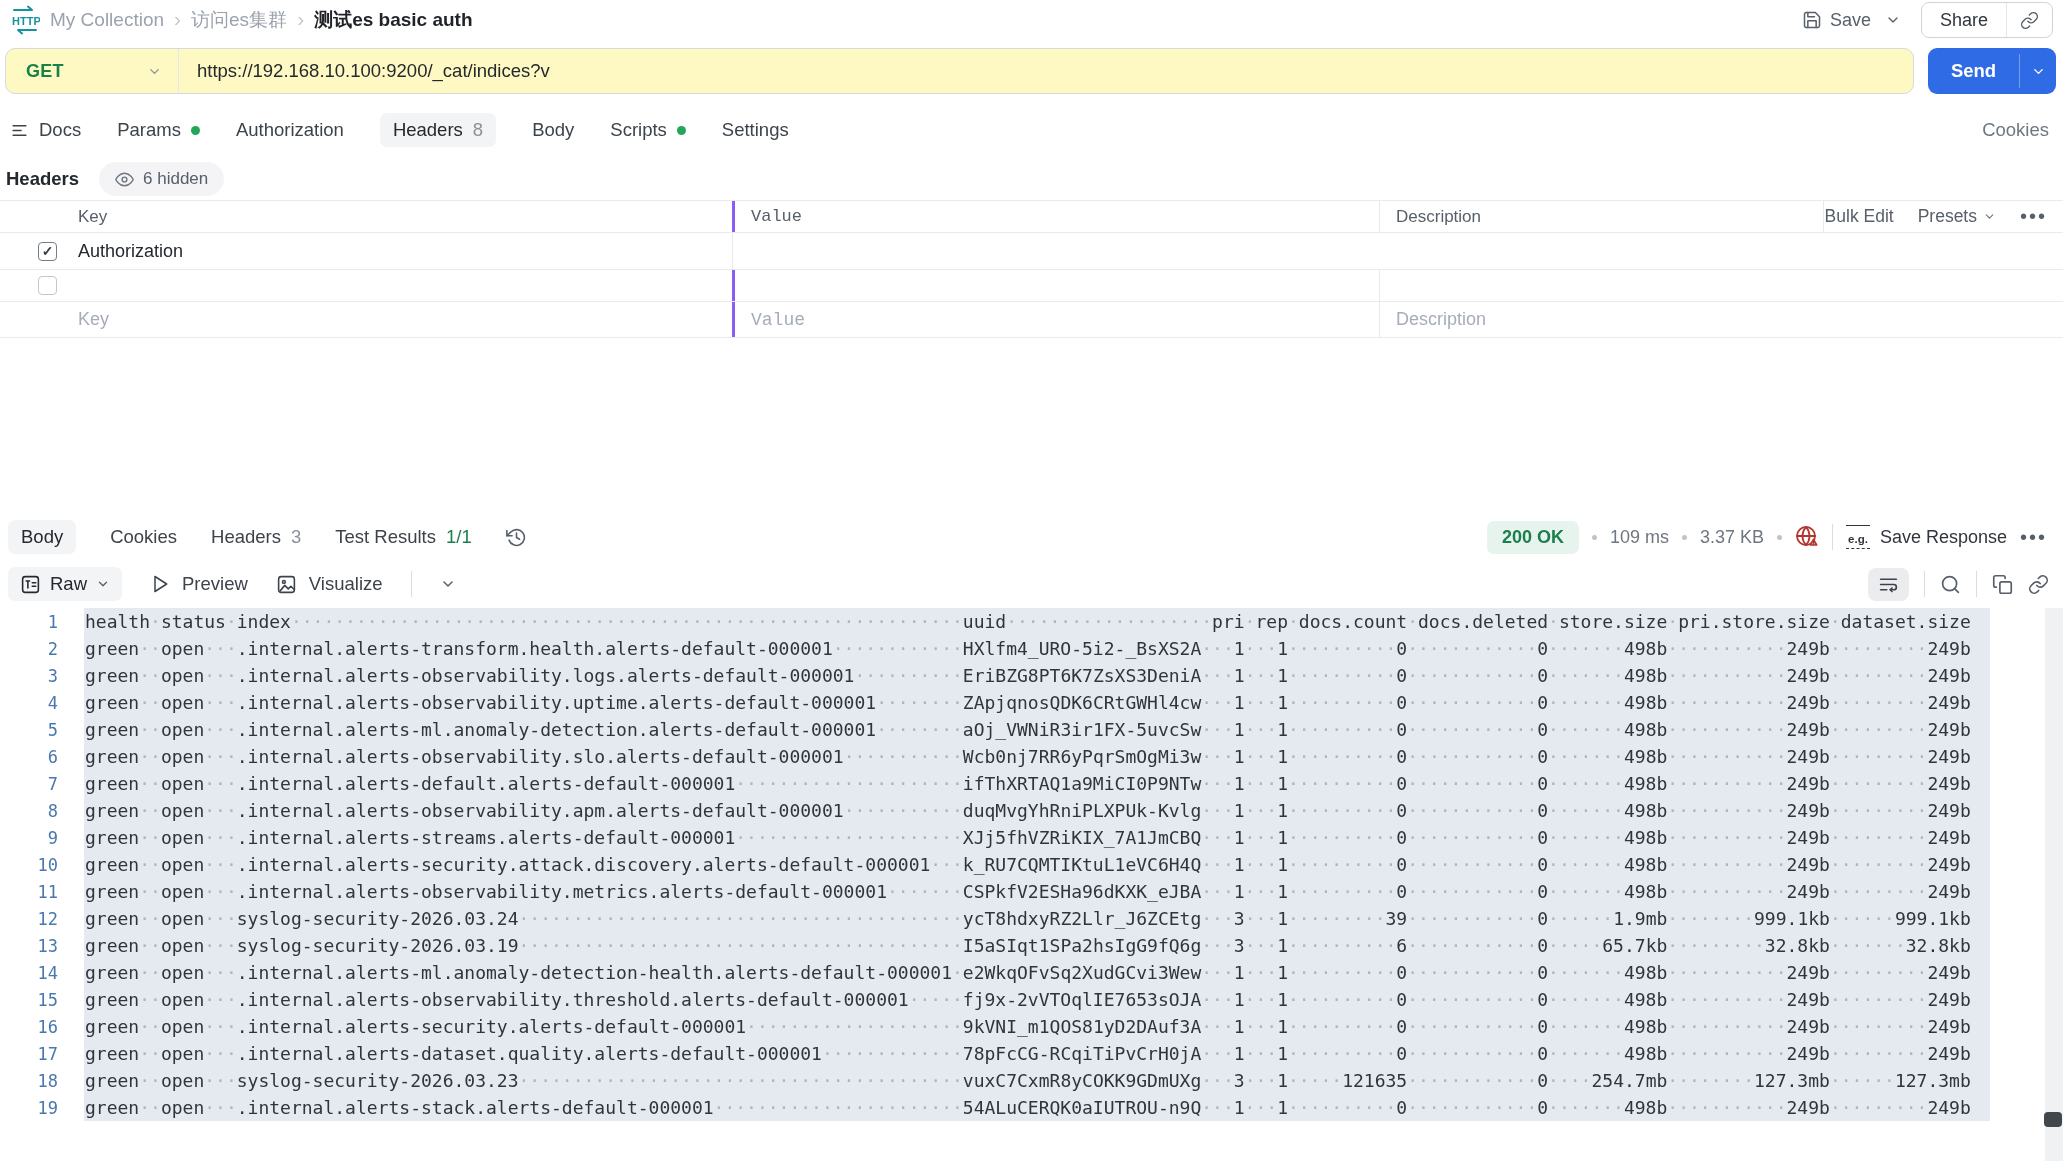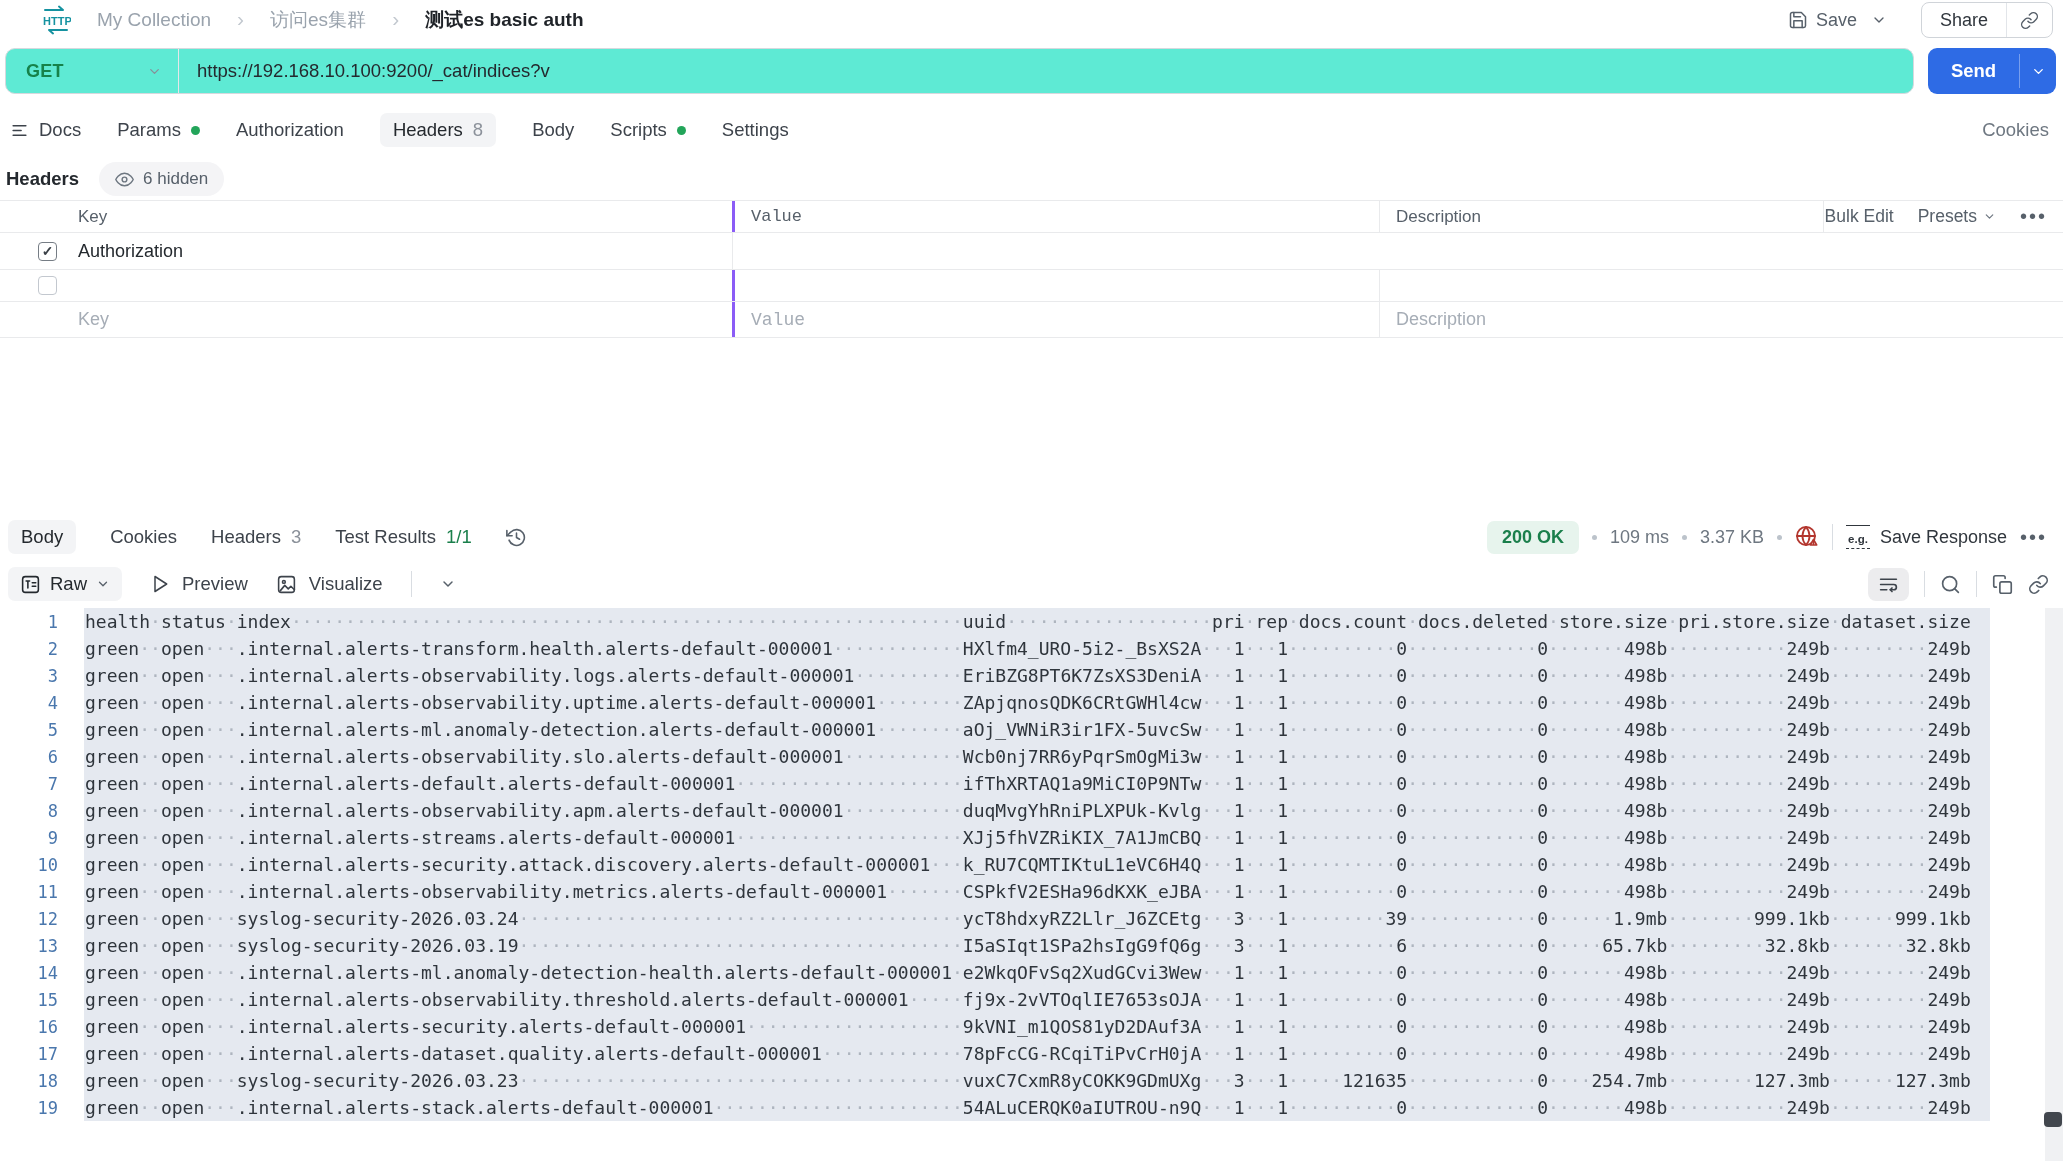--- a/index.html
+++ b/index.html
@@ -2,36 +2,36 @@
 <html><head>
 <meta charset="utf-8">
 <style>
   * { margin:0; padding:0; box-sizing:border-box; }
   html,body { width:2063px; height:1161px; background:#fff; overflow:hidden;
     font-family:"Liberation Sans", sans-serif; color:#24292e; }
 
   
   .topbar { position:absolute; top:0; left:0; width:2063px; height:40px;
     display:flex; align-items:center; justify-content:space-between; padding:0 10px; }
-  .crumbs { display:flex; align-items:center; gap:26px; font-size:19px;margin-left:31px; }
+  .crumbs { display:flex; align-items:center; gap:10px; font-size:19px; }
   .crumb-muted { color:#9aa3ad; }
   .crumb-sep { color:#c2c8cf; font-size:21px; line-height:1; padding-bottom:3px; }
   .crumb-current { color:#1f2328; font-weight:700; }
   .top-actions { display:flex; align-items:center; gap:8px; color:#57606a; }
   .save-btn { display:flex; align-items:center; gap:8px; font-size:18px; color:#57606a; cursor:pointer; }
   .mini-chev { display:flex; align-items:center; padding:0 6px; }
   .share-group { display:flex; align-items:center; height:36px; border:1px solid #d0d4d9;
-    border-radius:8px; margin-left:20px; overflow:hidden; }
+    border-radius:8px; margin-left:6px; overflow:hidden; }
   .share-btn { padding:0 18px; font-size:18px; color:#30363d; height:100%; display:flex; align-items:center; cursor:pointer; }
   .vdiv { width:1px; align-self:stretch; background:#e2e5e9; }
   .linkbox { padding:0 13px; height:100%; display:flex; align-items:center; cursor:pointer; }
 
   
   .url-row { position:absolute; top:48px; left:5px; width:2051px; height:46px; display:flex; gap:14px; }
-  .url-box { flex:1; border:1px solid #d6d9de; border-radius:10px; display:flex; align-items:center; background:#5eead4; }
+  .url-box { flex:1; border:1px solid #d6d9de; border-radius:10px; display:flex; align-items:center; background:#fef9c3; }
   .method { width:172px; display:flex; align-items:center; justify-content:space-between; padding:0 16px 0 20px; cursor:pointer; }
   .method-label { color:#16824a; font-size:18px; font-weight:600; letter-spacing:.3px; }
   .url-divider { width:1px; height:100%; background:#e5e7ea; }
   .url-text { padding-left:18px; font-size:18.5px; color:#24292e; }
   .send-btn { width:128px; border-radius:9px; background:#2e6be5; color:#fff; display:flex; align-items:stretch; cursor:pointer; }
   .send-label { flex:1; display:flex; align-items:center; justify-content:center; font-size:18.5px; font-weight:600; }
   .send-divider { width:1px; background:rgba(255,255,255,.35); margin:6px 0; }
   .send-chev { width:36px; display:flex; align-items:center; justify-content:center; }
 
   

